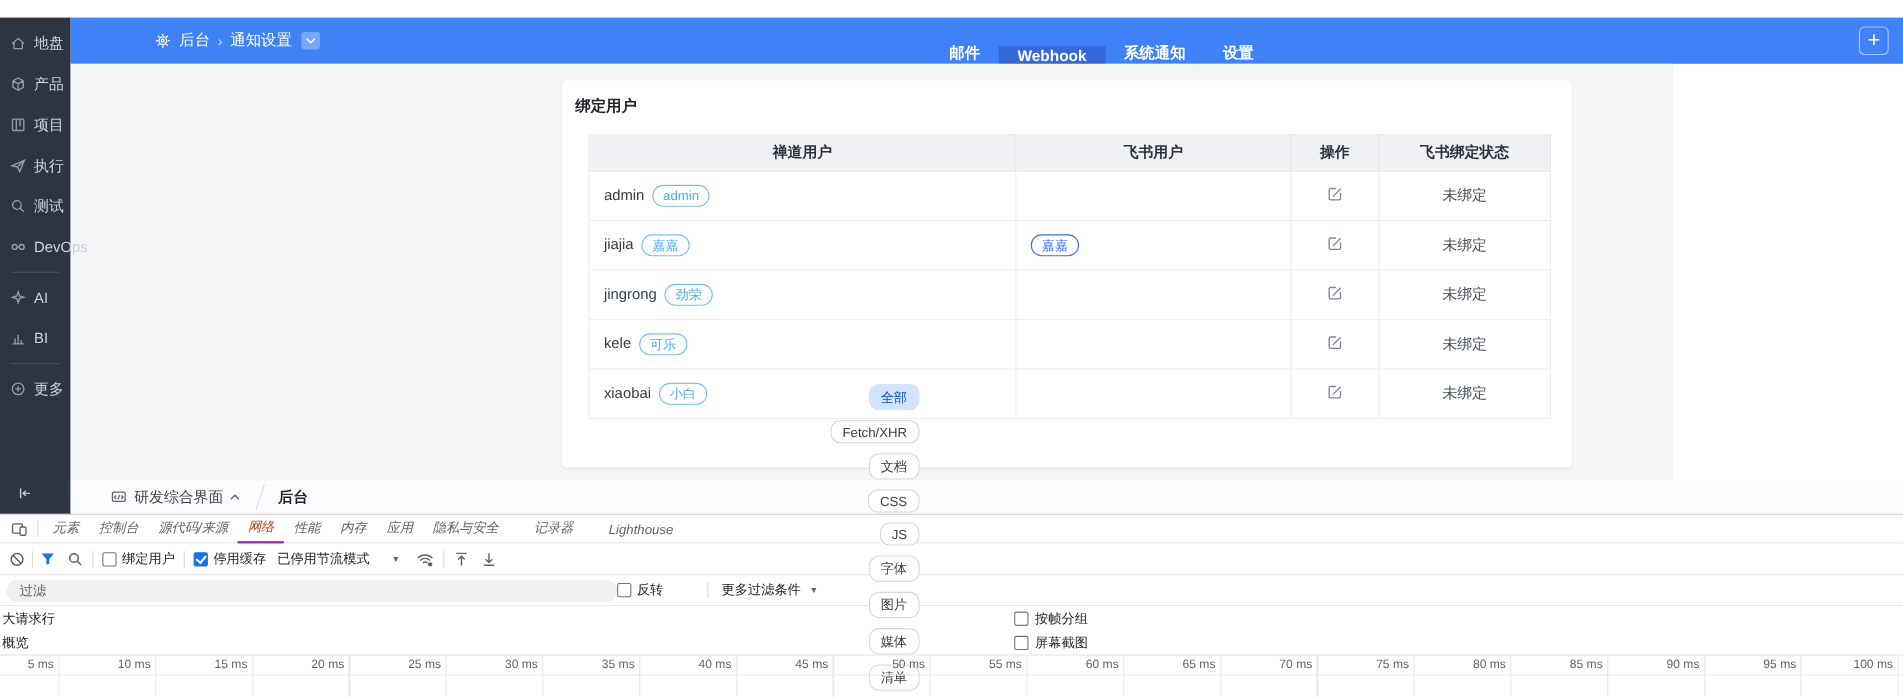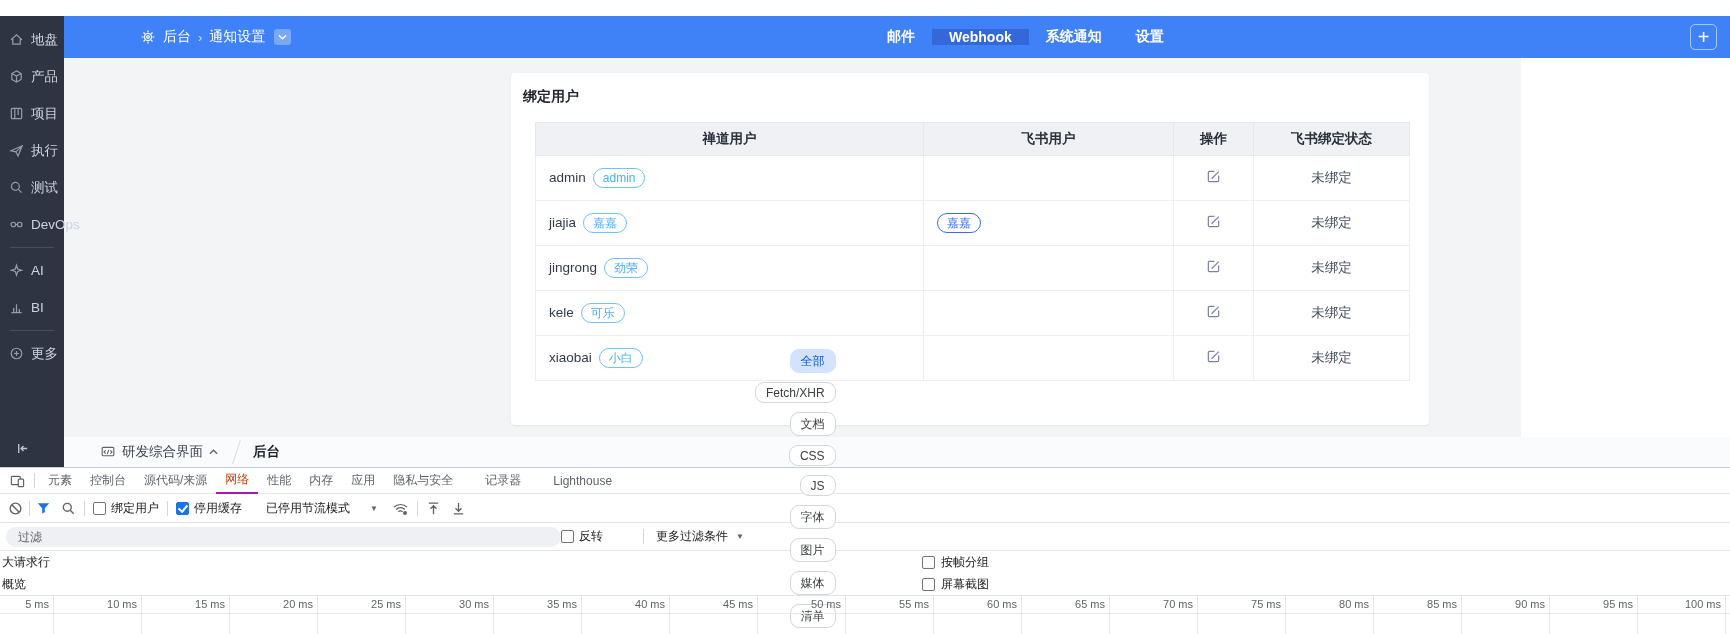--- a/index.html
+++ b/index.html
@@ -16,21 +16,21 @@
   .side-item{height:37px;display:flex;align-items:center;gap:7px;padding-left:9px;color:#ced4de;font-size:13.5px;cursor:pointer;white-space:nowrap;}
   .side-item svg{flex:0 0 auto;}
   .side-div{height:1px;background:#474e5e;margin:4px 10px;}
   .collapse-btn{position:absolute;bottom:7px;left:0;width:64px;height:24px;display:flex;align-items:center;justify-content:flex-start;padding-left:14px;box-sizing:border-box;cursor:pointer;}
 
   
   .header{position:absolute;left:64px;top:16px;width:1666px;height:42px;background:#3f82f7;}
   .breadcrumb{position:absolute;left:76px;top:0;height:42px;display:flex;align-items:center;gap:7px;color:#fff;font-size:14px;}
   .crumb-sep{color:rgba(255,255,255,.75);font-size:13px;}
   .crumb-dd{width:17px;height:16px;border-radius:3px;background:rgba(255,255,255,.30);display:flex;align-items:center;justify-content:center;margin-left:2px;cursor:pointer;}
-  .h-tabs{position:absolute;left:806px;top:0;height:42px;display:flex;align-items:center;}
+  .h-tabs{position:absolute;left:782px;top:0;height:42px;display:flex;align-items:flex-end;}
   .h-tab{display:flex;align-items:center;padding:0 17px;color:#fff;font-size:14px;font-weight:700;cursor:pointer;}
   .h-tab.active{background:#3468d8;}
   .add-btn{position:absolute;right:13px;top:8px;width:27px;height:26px;border:1px solid rgba(255,255,255,.55);border-radius:5px;color:#fff;font-size:20px;line-height:24px;text-align:center;cursor:pointer;box-sizing:border-box;}
 
   
   .content{position:absolute;left:64px;top:58px;width:1457px;height:379px;background:#f3f4f6;overflow:hidden;}
   .card{position:absolute;left:447px;top:15px;width:918px;height:352px;background:#fff;border-radius:4px;box-shadow:0 1px 2px rgba(31,45,61,.08);overflow:hidden;}
   .card-title{position:absolute;left:12px;top:15px;font-size:14px;font-weight:700;color:#20242c;}
   table.tbl{position:absolute;left:24px;top:49px;width:874px;border-collapse:collapse;table-layout:fixed;background:#fff;font-size:13.5px;color:#3a4254;}
   .tbl th{height:30px;background:#eff1f4;font-weight:700;color:#2a303c;border:1px solid #e5e8ec;font-size:13.5px;}
@@ -50,21 +50,21 @@
   .ft-tabs{position:absolute;left:64px;top:0;height:30px;display:flex;align-items:center;font-size:13.5px;color:#3c4352;}
   .ft-app{display:flex;align-items:center;gap:6px;margin-left:36px;cursor:pointer;}
   .ft-sep{width:1px;height:24px;background:#d7dae0;transform:skewX(-18deg);margin:0 16px 0 18px;}
   .ft-active{font-weight:700;color:#1d222c;cursor:pointer;}
 
   
   .devtools{position:absolute;left:0;top:467px;width:1730px;height:167px;background:#fff;border-top:1px solid #c9cdd3;box-sizing:border-box;font-size:12px;color:#202124;}
   .dt-tabs{height:26px;display:flex;align-items:center;border-bottom:1px solid #e3e5e8;color:#5f6368;box-sizing:border-box;}
   .dt-devicebtn{width:26px;height:26px;display:flex;align-items:center;justify-content:center;margin-left:4px;cursor:pointer;}
   .dt-vd{width:1px;height:15px;background:#d5d8dc;margin:0 4px;}
-  .dt-tab{height:26px;display:flex;align-items:center;padding:0 9px;cursor:pointer;box-sizing:border-box;}
+  .dt-tab{height:26px;display:flex;align-items:center;padding:0 9px;cursor:pointer;box-sizing:border-box;font-style:italic;}
   .dt-tab.active{color:#c2410c;border-bottom:2px solid #a21caf;font-weight:400;}
   .dt-tab.gap{margin-left:14px;}
   .dt-toolbar{height:29px;display:flex;align-items:center;border-bottom:1px solid #e3e5e8;box-sizing:border-box;}
   .tb-icon{display:flex;align-items:center;justify-content:center;cursor:pointer;}
   .cblabel{display:flex;align-items:center;gap:5px;cursor:pointer;}
   .cb{width:13px;height:13px;border:1.5px solid #70757a;border-radius:2px;background:#fff;box-sizing:border-box;display:inline-block;position:relative;}
   .cb.checked{background:#1a73e8;border-color:#1a73e8;}
   .cb.checked::after{content:"";position:absolute;left:3.2px;top:0.4px;width:3.5px;height:7px;border:solid #fff;border-width:0 2px 2px 0;transform:rotate(40deg);}
   .throttle{display:flex;align-items:center;gap:20px;cursor:pointer;}
   .caret{font-size:8px;color:#5f6368;}
@@ -380,21 +380,21 @@
       <span class="dt-vd" style="margin:0 8px"></span>
       <span class="cblabel">
           <span class="cb"></span>
           <span>绑定用户</span>
         </span>
       <span class="dt-vd" style="margin:0 8px"></span>
       <span class="cblabel">
           <span class="cb checked"></span>
           <span>停用缓存</span>
         </span>
-      <span class="throttle" style="margin-left:24px">
+      <span class="throttle" style="margin-left:10px">
           <span>已停用节流模式</span>
           <span class="caret">▼</span>
         </span>
       <span class="tb-icon" style="margin-left:14px">
           <svg width="17" height="15" viewBox="0 0 17 16" fill="none" stroke="#5f6368" stroke-width="1.3">
             <path d="M1.5 6.6a10 10 0 0 1 14 0 M3.9 9.1a6.3 6.3 0 0 1 9.2 0 M6.3 11.5a3 3 0 0 1 4.4 0"></path>
             <circle cx="13.3" cy="12.8" r="2.1" fill="#5f6368" stroke="none"></circle>
           </svg>
         </span>
       <span class="dt-vd" style="margin:0 8px"></span>

